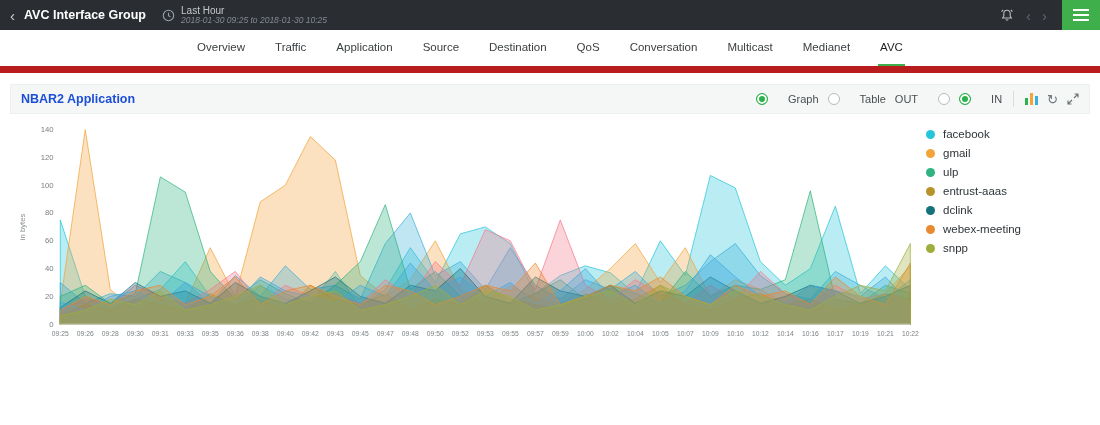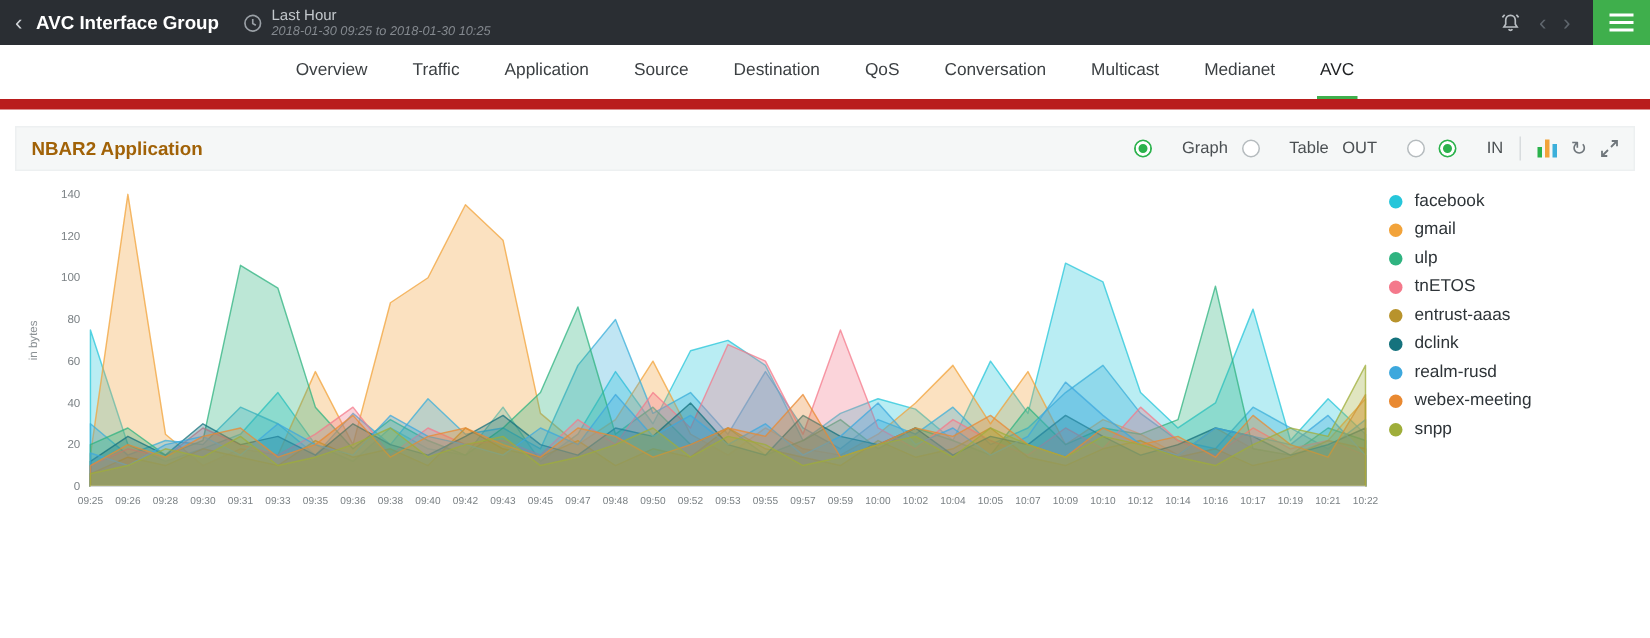--- a/index.html
+++ b/index.html
@@ -20,21 +20,21 @@
   .menu-btn i { display:block; width:16px; height:2px; background:#fff; }
 
   
   .tabs { height:43px; display:flex; justify-content:center; align-items:stretch; gap:26px; border-bottom:7px solid #b91c1c; background:#fff; }
   .tab { font-size:11.5px; color:#3c4043; display:flex; align-items:center; border-bottom:2px solid transparent; padding:0 2px; cursor:pointer; white-space:nowrap; }
   .tab.active { border-bottom-color:#3faf4c; color:#1d1f21; font-weight:normal; }
 
   
   .panel { margin:11px 10px 0 10px; }
   .panel-header { height:30px; background:#f5f7f7; border:1px solid #edf0f1; display:flex; align-items:center; padding:0 10px; }
-  .panel-title { font-size:12.5px; font-weight:bold; color:#a16207; }
+  .panel-title { font-size:12.5px; font-weight:bold; color:#1d4ed8; }
   .panel-controls { margin-left:auto; display:flex; align-items:center; gap:9px; font-size:11px; color:#4a4f52; }
   .toggle { display:flex; align-items:center; gap:20px; cursor:pointer; }
   .radio { width:12px; height:12px; border-radius:50%; border:1px solid #b5bbbe; background:#fff; display:inline-block; }
   .radio.on { background:#2bb24c; border-color:#2bb24c; box-shadow:inset 0 0 0 2px #fff; }
   .sep { width:1px; height:16px; background:#d8dcde; margin:0 2px; }
   .bars-icon { display:flex; align-items:flex-end; gap:2px; height:12px; cursor:pointer; }
   .bars-icon i { display:block; width:3px; }
   .bars-icon i:nth-child(1){ height:7px;  background:#2bb24c; }
   .bars-icon i:nth-child(2){ height:12px; background:#f2a33a; }
   .bars-icon i:nth-child(3){ height:9px;  background:#3bafda; }
@@ -197,36 +197,28 @@
         </div>
         <div class="legend-item">
           <span class="dot" style="background: rgb(242, 163, 58);"></span>
           <span>gmail</span>
         </div>
         <div class="legend-item">
           <span class="dot" style="background: rgb(47, 179, 128);"></span>
           <span>ulp</span>
         </div>
         <div class="legend-item">
-          <span class="dot" style="background: rgb(244, 121, 139);"></span>
-          <span>tnETOS</span>
-        </div>
-        <div class="legend-item">
           <span class="dot" style="background: rgb(184, 147, 44);"></span>
           <span>entrust-aaas</span>
         </div>
         <div class="legend-item">
           <span class="dot" style="background: rgb(21, 114, 125);"></span>
           <span>dclink</span>
         </div>
         <div class="legend-item">
-          <span class="dot" style="background: rgb(61, 168, 221);"></span>
-          <span>realm-rusd</span>
-        </div>
-        <div class="legend-item">
           <span class="dot" style="background: rgb(233, 137, 49);"></span>
           <span>webex-meeting</span>
         </div>
         <div class="legend-item">
           <span class="dot" style="background: rgb(159, 174, 58);"></span>
           <span>snpp</span>
         </div>
       </div>
   </div>
 </section>

